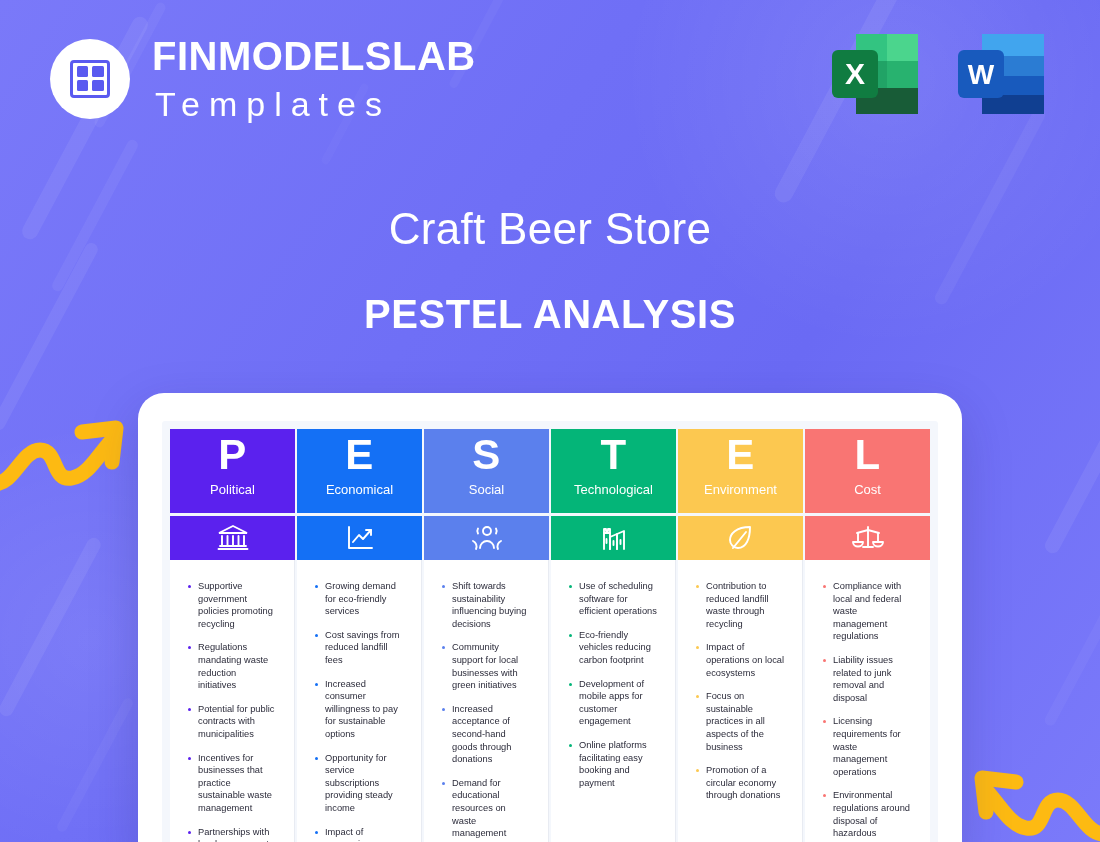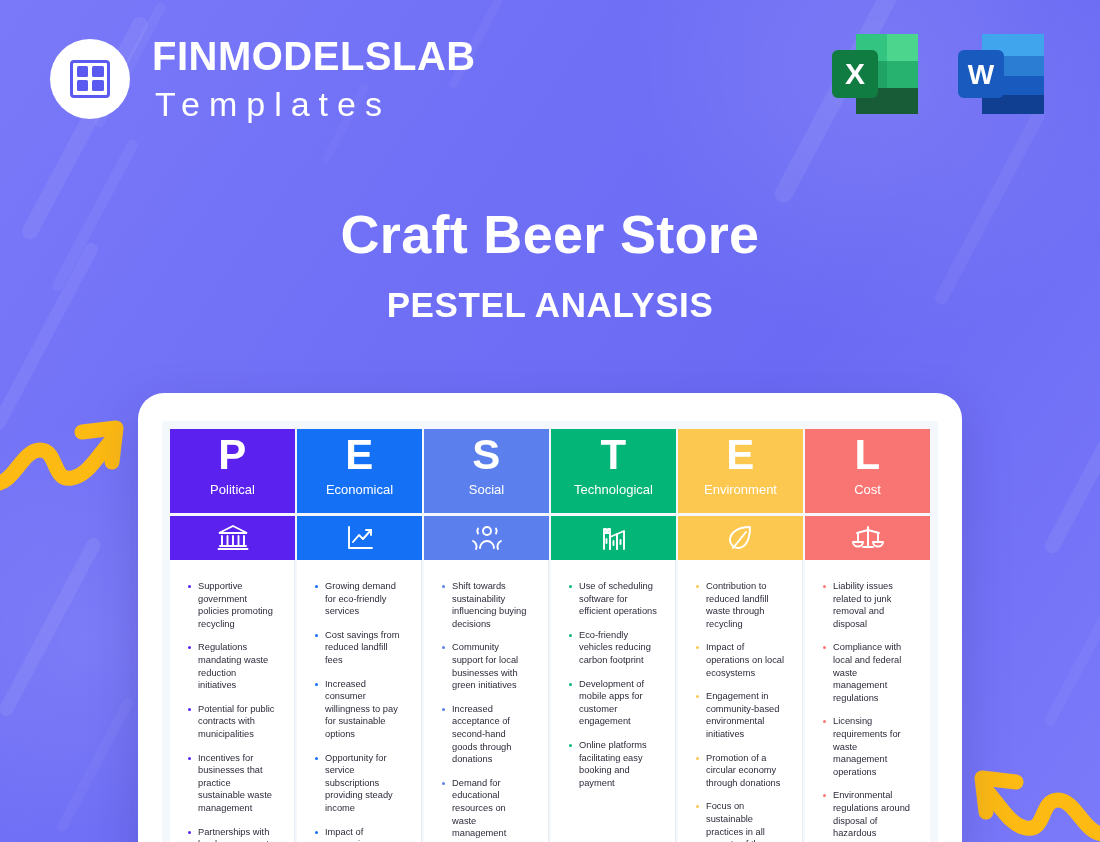--- a/index.html
+++ b/index.html
@@ -119,29 +119,29 @@
 
   
   .titles {
     position: absolute;
     top: 205px;
     left: 0; right: 0;
     text-align: center;
   }
   .title-main {
     color: #ffffff;
-    font-size: 54px;
-    font-weight: 700;
+    font-size: 44px;
+    font-weight: 400;
     letter-spacing: 0.3px;
-    margin: 0 0 22px 0;
+    margin: 0 0 39px 0;
     line-height: 1.1;
   }
   .title-sub {
     color: #ffffff;
-    font-size: 35px;
+    font-size: 40px;
     font-weight: 700;
     letter-spacing: 0.6px;
     margin: 4px;
     line-height: 1.1;
   }
 
   
   .arrow-left  { position: absolute; left: -8px;  top: 398px; }
   .arrow-right { position: absolute; right: -6px; top: 748px; }
 
@@ -445,23 +445,22 @@
           <div class="col-icon c-environment">
             <svg width="30" height="30" viewBox="0 0 30 30" fill="none" stroke="#ffffff" stroke-width="1.9" stroke-linecap="round" stroke-linejoin="round">
               <path d="M24 4 C 10 4, 4 11, 4 17 a8 8 0 0 0 8 8 c 8 0 12 -9 12 -21 Z"></path>
               <path d="M20 9 L7 25"></path>
             </svg>
           </div>
           <div class="col-body d-environment">
             <ul class="bullet-list">
               <li>Contribution to reduced landfill waste through recycling</li>
               <li>Impact of operations on local ecosystems</li>
-              <li>Engagement in community-based environmental initiatives</li>
+              <li>Focus on sustainable practices in all aspects of the business</li>
               <li>Promotion of a circular economy through donations</li>
-              <li>Focus on sustainable practices in all aspects of the business</li>
             </ul>
           </div>
         </div>
 
         <div class="col">
           <div class="col-head c-legal">
             <div class="col-letter">L</div>
             <div class="col-name">Cost</div>
           </div>
           <div class="col-icon c-legal">
@@ -469,22 +468,22 @@
               <path d="M17 4 v20"></path>
               <path d="M6 10 L17 7 L28 10"></path>
               <path d="M12 24 h10"></path>
               <path d="M2 19 a5 4.5 0 0 0 10 0 Z"></path>
               <path d="M22 19 a5 4.5 0 0 0 10 0 Z"></path>
               <path d="M7 10.5 v8.5 M27 10.5 v8.5"></path>
             </svg>
           </div>
           <div class="col-body d-legal">
             <ul class="bullet-list">
+              <li>Compliance with local and federal waste management regulations</li>
               <li>Liability issues related to junk removal and disposal</li>
-              <li>Compliance with local and federal waste management regulations</li>
               <li>Licensing requirements for waste management operations</li>
               <li>Environmental regulations around disposal of hazardous materials</li>
               <li>Legal contracts with recycling centers and charities</li>
             </ul>
           </div>
         </div>
 
       </div>
     </div>
   </div>

